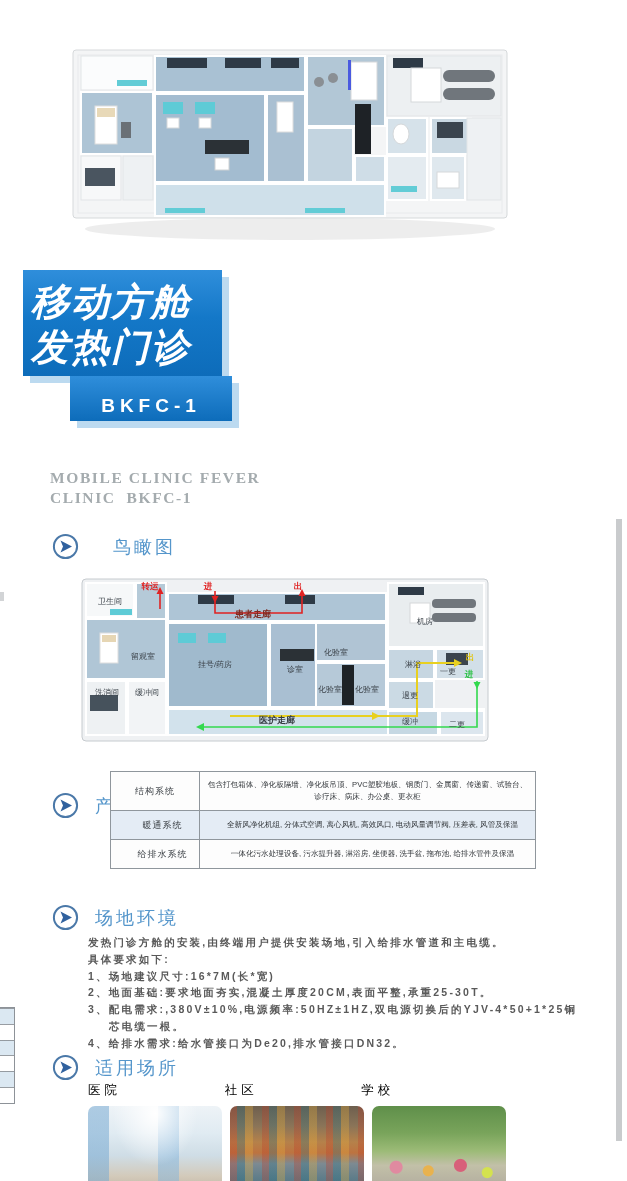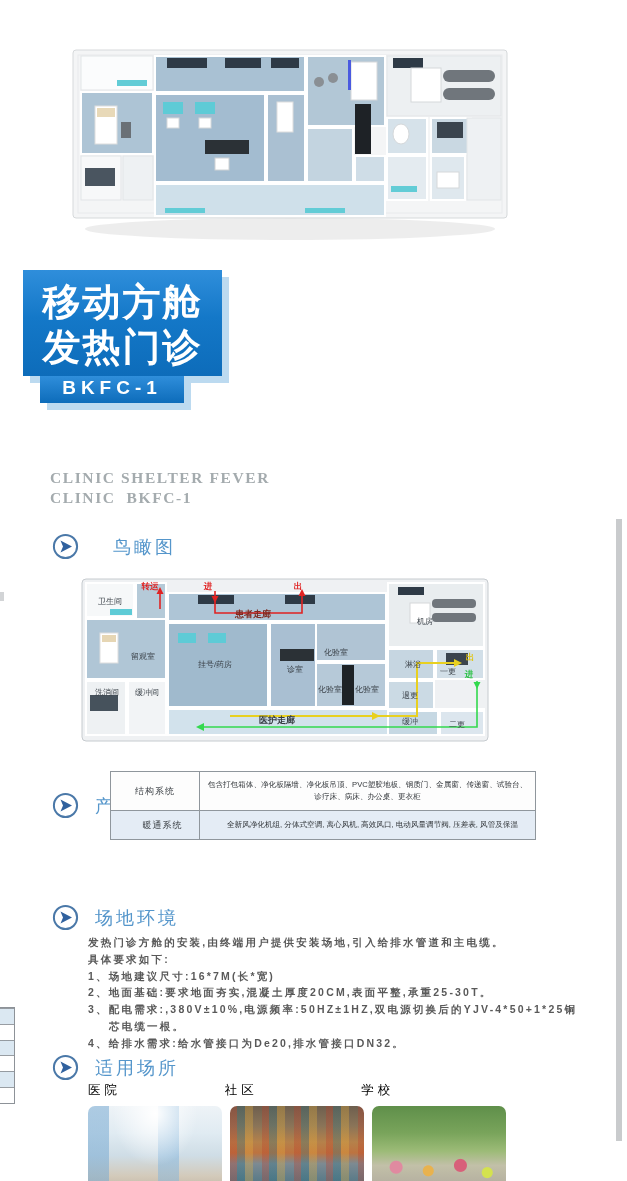--- a/index.html
+++ b/index.html
@@ -7,23 +7,23 @@
         font-family:"Liberation Sans","DejaVu Sans",sans-serif;}
 
   
   .hero{position:absolute;left:55px;top:22px;width:470px;height:225px;}
 
   
   .logo-wrap{position:absolute;left:23px;top:270px;width:230px;}
   .logo-main{position:relative;width:199px;background:linear-gradient(180deg,#2f8edb 0%,#1478c8 45%,#0d6cba 100%);
              padding:10px 8px 6px 8px;box-sizing:border-box;box-shadow:7px 7px 0 #bcdaf0;}
   .logo-main .l1,.logo-main .l2{color:#fff;font-weight:bold;font-size:38px;line-height:1.18;
-             letter-spacing:2px;text-align:center;}
-  .logo-tab{position:relative;margin-left:17px;width:144px;background:linear-gradient(180deg,#2f8edb,#0d6cba);
-            box-shadow:7px 7px 0 #bcdaf0;text-align:center;padding:1px 0 4px 0;}
+             letter-spacing:2px;font-style:italic;}
+  .logo-tab{position:relative;margin-left:47px;width:162px;background:linear-gradient(180deg,#2f8edb,#0d6cba);
+            box-shadow:7px 7px 0 #bcdaf0;text-align:center;padding:19px 0 4px 0;}
   .logo-tab span{color:#fff;font-weight:bold;font-size:19px;letter-spacing:5px;}
 
   
   .en-heading{position:absolute;left:50px;top:468px;color:#a4abae;
               font-family:"Liberation Serif","DejaVu Serif",serif;font-weight:bold;
               font-size:15.5px;letter-spacing:1.6px;line-height:1.3;white-space:pre;}
 
   
   .section-header{position:absolute;left:52px;display:flex;align-items:center;gap:16px;}
   .section-header .title{color:#5596cb;font-size:18px;letter-spacing:3px;}
@@ -148,21 +148,21 @@
   <div class="logo-wrap">
     <div class="logo-main">
       <div class="l1">移动方舱</div>
       <div class="l2">发热门诊</div>
     </div>
     <div class="logo-tab">
       <span>BKFC-1</span>
     </div>
   </div>
 
-  <div class="en-heading"><span>CLINIC SHELTER FEVER</span><br><span>CLINIC  BKFC-1</span></div>
+  <div class="en-heading"><span>MOBILE CLINIC FEVER</span><br><span>CLINIC  BKFC-1</span></div>
 
   <div class="section-header" style="top:533px;gap:34px;">
     <svg class="sec-icon" viewBox="0 0 27 27">
       <circle cx="13.5" cy="13.5" r="11.6" fill="none" stroke="#4a78a8" stroke-width="2"></circle>
       <polygon points="8.5,7.5 20,13.5 8.5,19.5 11,13.5" fill="#30619e"></polygon>
     </svg>
     <span class="title">鸟瞰图</span>
   </div>
 
   <div class="floorplan">
@@ -251,20 +251,24 @@
   <table class="cfg-table">
     <tbody>
         <tr class="tall">
       <td class="lbl">结构系统</td>
       <td class="cnt">包含打包箱体、净化板隔墙、净化板吊顶、PVC塑胶地板、钢质门、金属窗、传递窗、试验台、诊疗床、病床、办公桌、更衣柜</td>
     </tr>
     <tr class="short">
       <td class="lbl">暖通系统</td>
       <td class="cnt">全新风净化机组, 分体式空调, 离心风机, 高效风口, 电动风量调节阀, 压差表, 风管及保温</td>
     </tr>
+    <tr class="short">
+      <td class="lbl">给排水系统</td>
+      <td class="cnt">一体化污水处理设备, 污水提升器, 淋浴房, 坐便器, 洗手盆, 拖布池, 给排水管件及保温</td>
+    </tr>
   </tbody>
     </table>
 
   <div class="section-header" style="top:904px;">
     <svg class="sec-icon" viewBox="0 0 27 27">
       <circle cx="13.5" cy="13.5" r="11.6" fill="none" stroke="#4a78a8" stroke-width="2"></circle>
       <polygon points="8.5,7.5 20,13.5 8.5,19.5 11,13.5" fill="#30619e"></polygon>
     </svg>
     <span class="title">场地环境</span>
   </div>

